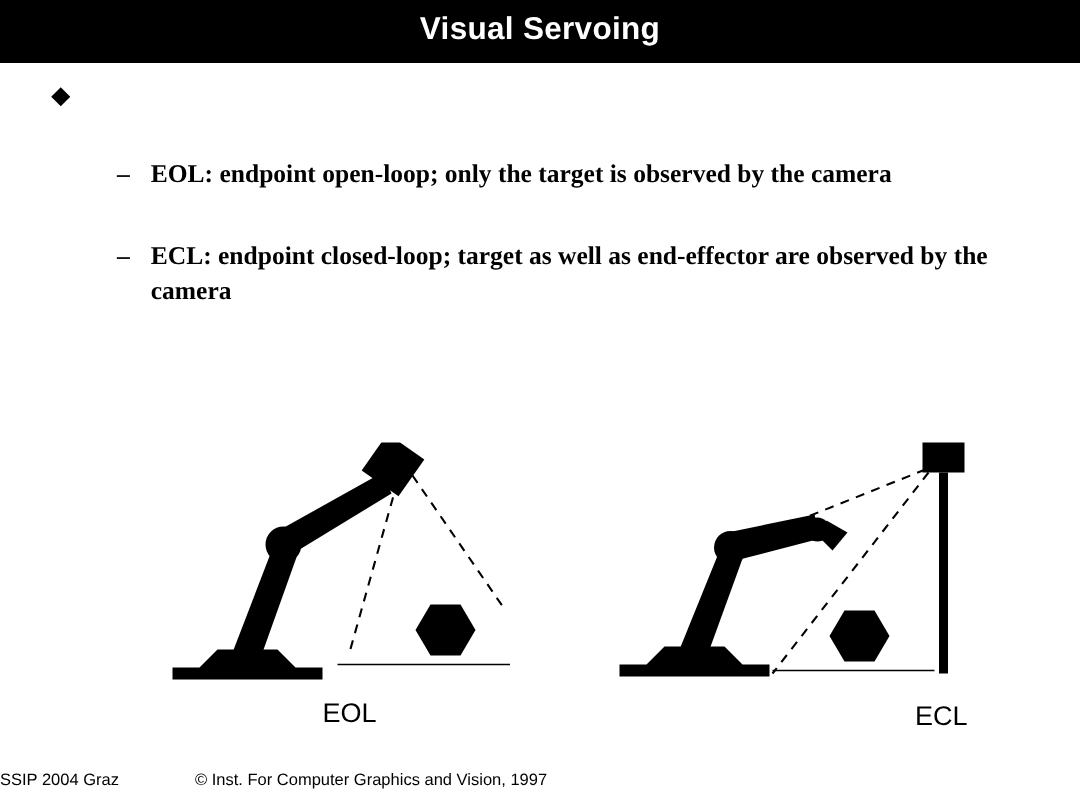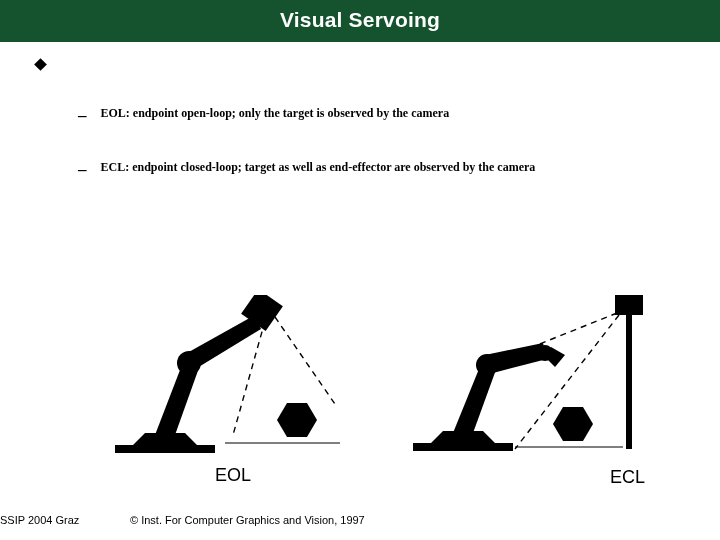--- a/index.html
+++ b/index.html
@@ -1,38 +1,38 @@
 <!DOCTYPE html>
 <html><head>
 <meta charset="utf-8">
 <style>
   * { margin: 0; padding: 0; box-sizing: border-box; }
   html, body { width: 720px; height: 540px; font-family: Arial, Helvetica, sans-serif; background: #fff; color: #000; }
   .slide { width: 720px; height: 540px; position: relative; }
   .title-bar {
-    background: #14532d;
+    background: #000000;
     color: #fff;
     font-weight: bold;
     font-size: 21px;
     text-align: center;
     padding: 8px 0 10px 0;
     letter-spacing: 0.2px;
   }
   .content { padding: 18px 28px 0 28px; }
   .lvl1 { margin: 0 0 36px 8px; }
   .lvl1-row { display: flex; align-items: center; }
   .bullet-diamond {
     width: 9px; height: 9px; background:#000; transform: rotate(45deg);
     margin-right: 14px; flex: 0 0 auto;
   }
   .lvl1-text { font-size: 20px; font-family: "Times New Roman", Times, serif; }
   .lvl2 { margin: 0 0 32px 50px; }
   .lvl2-row { display: flex; align-items: flex-start; }
   .dash { font-size: 17px; font-weight: bold; margin-right: 14px; line-height: 1.3; font-family: "Times New Roman", Times, serif; }
-  .lvl2-text { font-size: 12px; font-weight: bold; line-height: 1.35; font-family: "Times New Roman", Times, serif; max-width: 560px; }
+  .lvl2-text { font-size: 17px; font-weight: bold; line-height: 1.35; font-family: "Times New Roman", Times, serif; max-width: 560px; }
   .figures { position: absolute; top: 295px; left: 0; width: 720px; height: 200px; }
   .fig { position: absolute; }
   .fig-label { position: absolute; font-size: 18px; font-family: Arial, sans-serif; }
   .footer { position: absolute; left: 0; bottom: 14px; width: 720px; font-size: 11px; display: flex; }
   .footer .left { width: 130px; }
   .footer .center { }
 </style>
 </head>
 <body>
 

